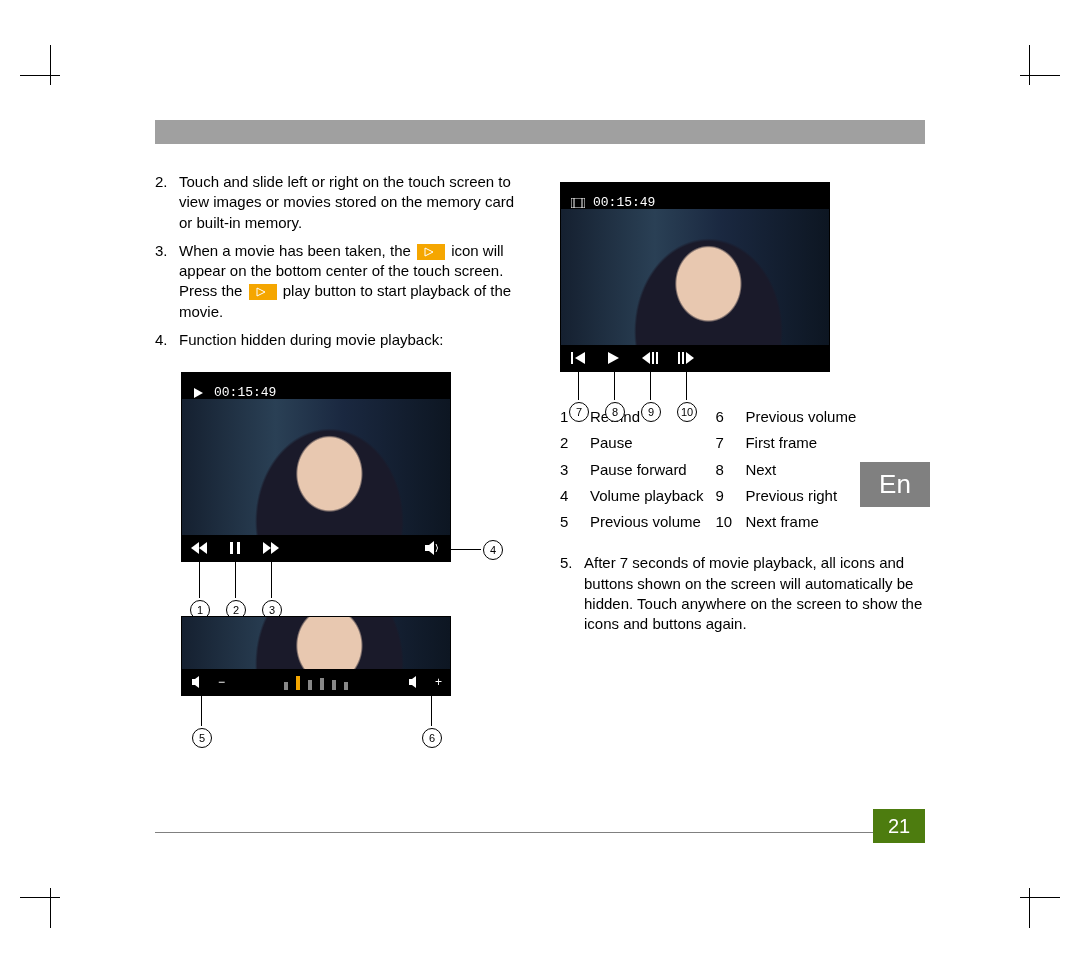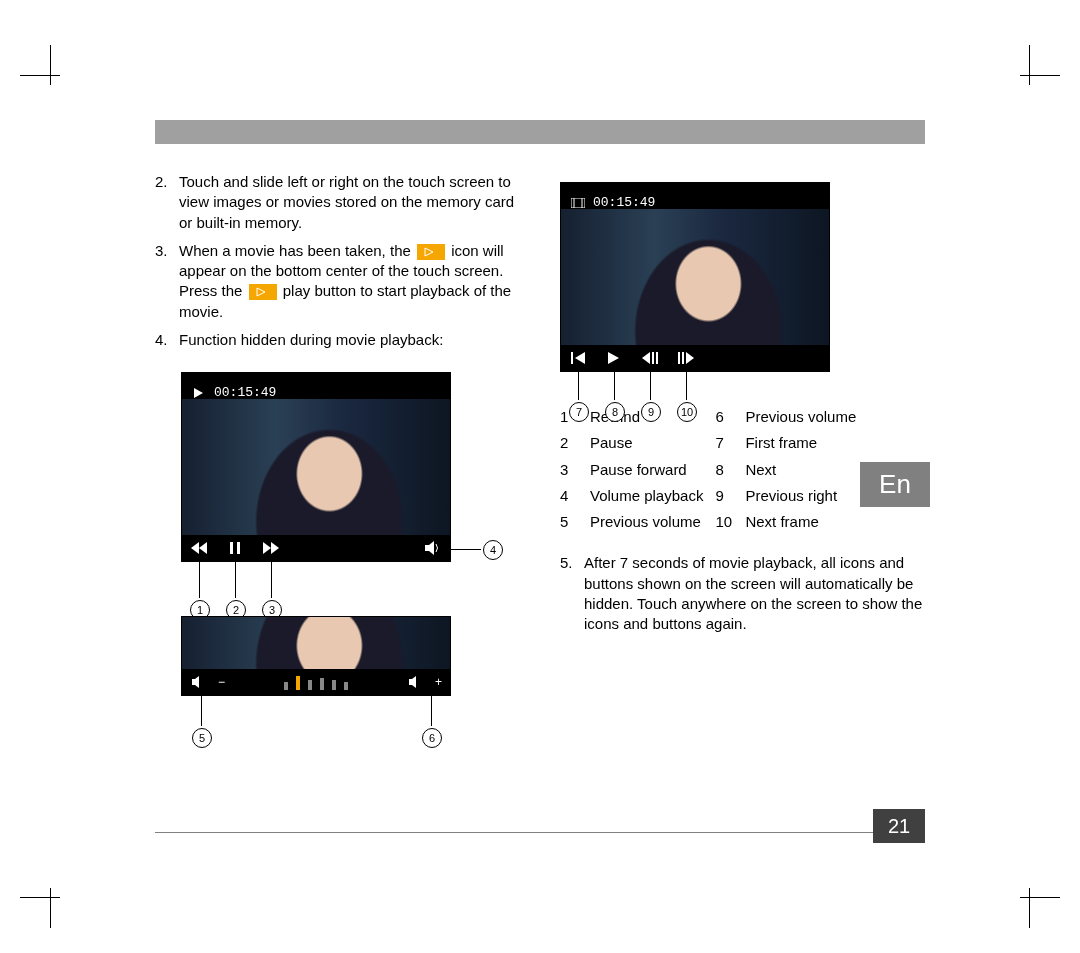--- a/index.html
+++ b/index.html
@@ -187,21 +187,21 @@
     top: 832px;
     width: 770px;
     border-top: 1px solid #808080;
   }
   .pagenum-box {
     position: absolute;
     right: 0;
     top: -24px;
     width: 52px;
     height: 34px;
-    background: #404040;
+    background: #4d7c0f;
     color: #fff;
     font-size: 20px;
     display: flex;
     align-items: center;
     justify-content: center;
   }
 </style>
 </head>
 <body>
 

